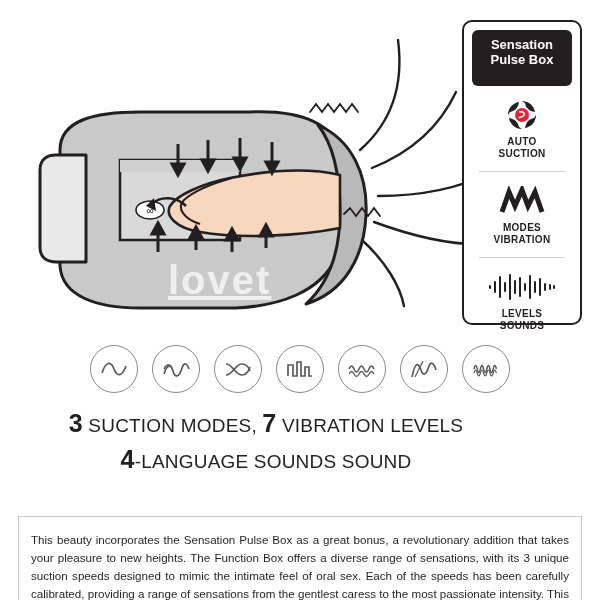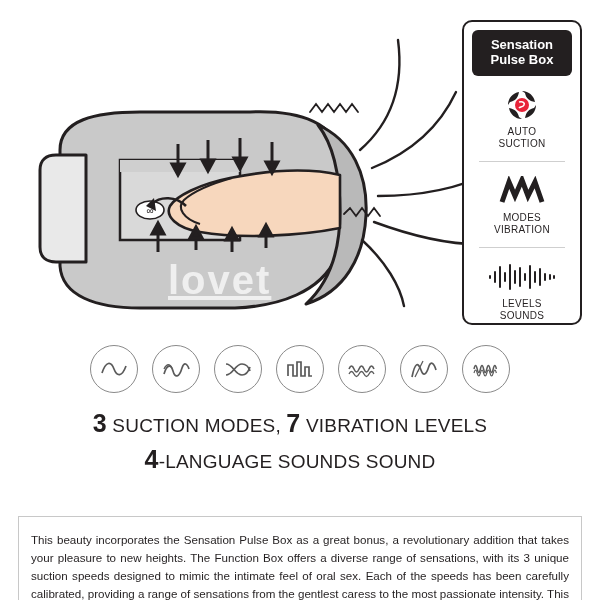--- a/index.html
+++ b/index.html
@@ -53,21 +53,21 @@
     border: 2px solid #231f20;
     border-radius: 10px;
     background: #ffffff;
     box-sizing: border-box;
   }
   .panel-title {
     margin: 0;
     background: #231f20;
     color: #ffffff;
     border-radius: 6px;
-    padding: 7px 4px 8px;
+    padding: 7px 4px 18px;
     font-size: 13px;
     font-weight: bold;
     text-align: center;
     line-height: 1.18;
     width: 100px;
     margin: 8px auto 0;
     box-sizing: border-box;
   }
   .panel-feature {
     text-align: center;
@@ -79,20 +79,21 @@
     align-items: center;
     justify-content: center;
   }
   .panel-feature .f-label {
     font-size: 10px;
     line-height: 1.25;
     letter-spacing: .3px;
     margin-top: 4px;
     color: #231f20;
     white-space: pre-line;
+    font-weight: bold;
   }
   .panel-divider {
     width: 86px;
     height: 1px;
     background: #cfcfcf;
     margin: 10px auto 0;
   }
 
   
   .modes {
@@ -116,21 +117,20 @@
     background: #fff;
   }
 
   
   .headline {
     position: absolute;
     left: 0;
     top: 405px;
     width: 532px;
     text-align: center;
-    padding-left: 24px;
   }
   .headline .line {
     font-size: 19px;
     letter-spacing: .2px;
     line-height: 1.45;
     color: #231f20;
   }
   .headline .big {
     font-size: 25px;
     font-weight: bold;

